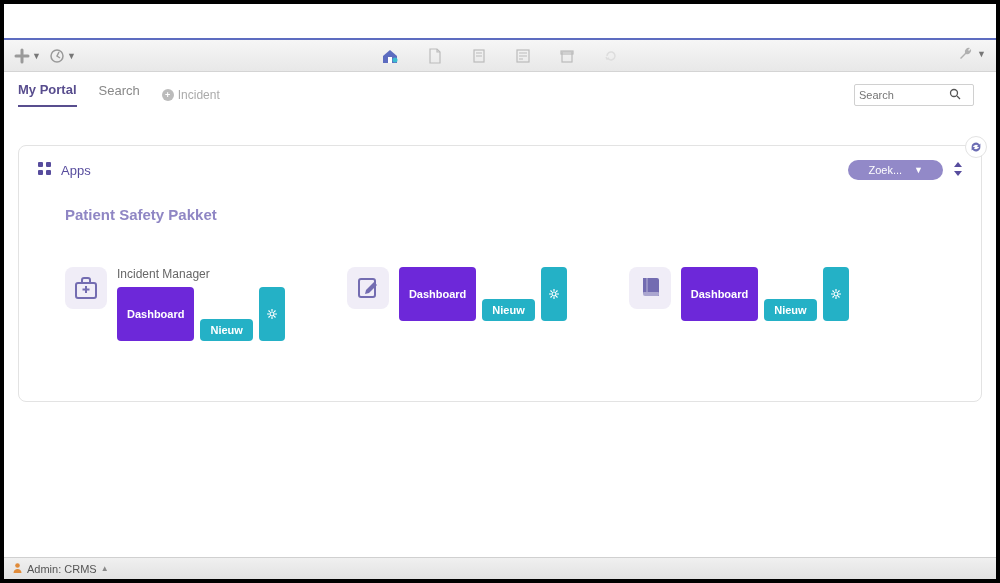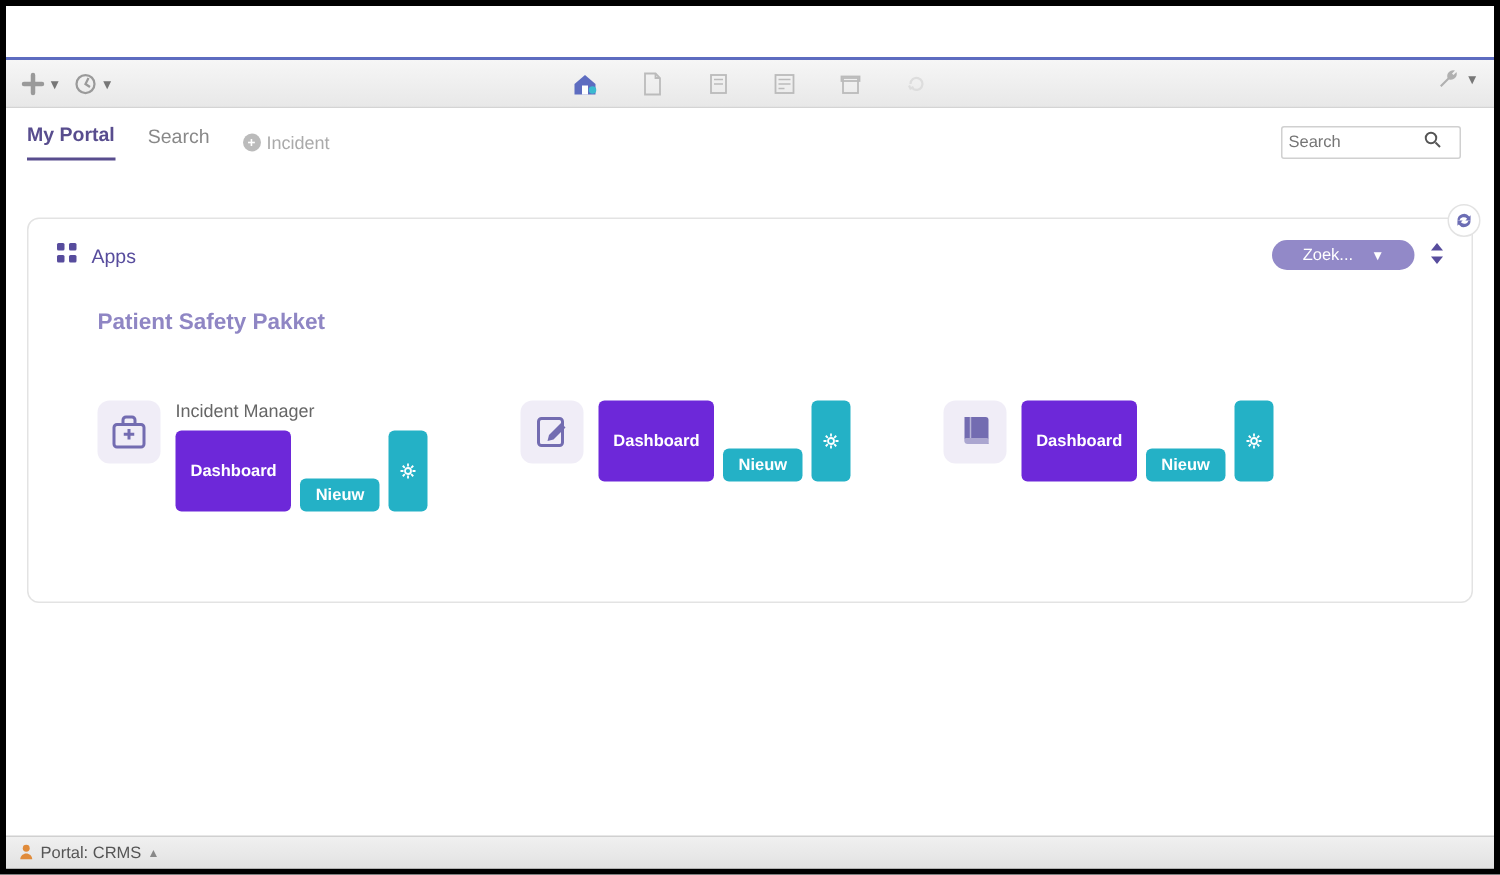--- a/index.html
+++ b/index.html
@@ -244,17 +244,17 @@
     </div>
   </div>
 
   <div class="statusbar">
     <span class="user-icon">
       <svg width="11" height="11" viewBox="0 0 11 11">
           <circle cx="5.5" cy="3.5" r="2.3" fill="#e08b3a"></circle>
           <path d="M1.5 11c0-2.5 2-4 4-4s4 1.5 4 4" fill="#e08b3a"></path>
         </svg>
     </span>
-    <span>Portal: CRMS</span>
+    <span>Admin: CRMS</span>
     <span class="up">▲</span>
   </div>
 
 </div>
 
 </body></html>

